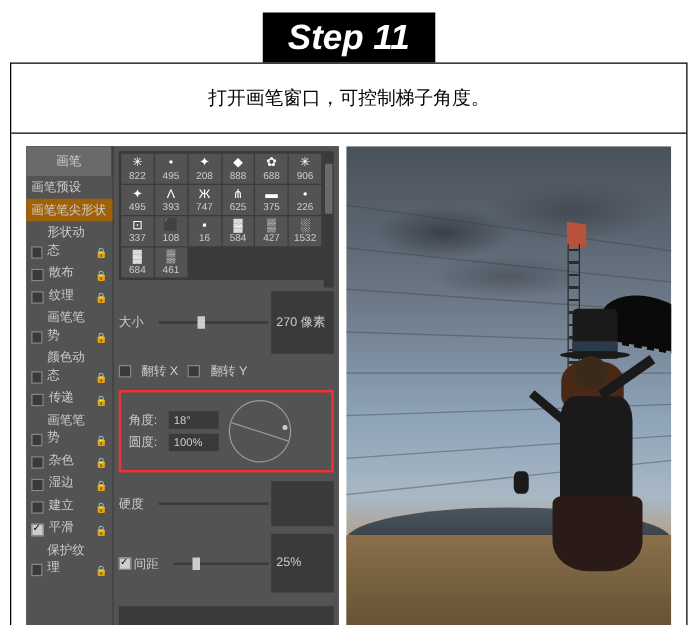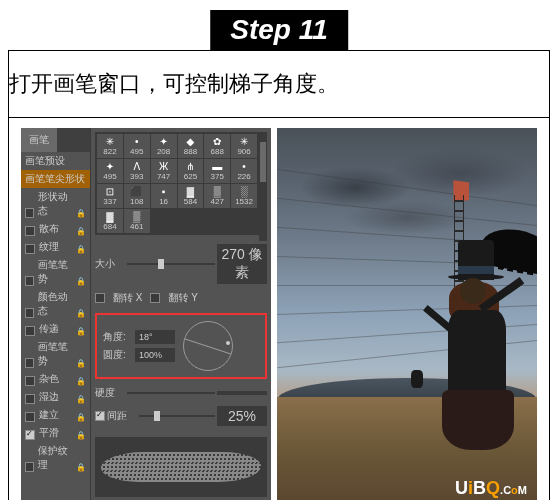--- a/index.html
+++ b/index.html
@@ -1,41 +1,41 @@
 <!DOCTYPE html>
 <html><head>
 <meta charset="utf-8">
 <style>
 *{margin:0;padding:0;box-sizing:border-box;font-family:"Microsoft YaHei",Arial,sans-serif}
 body{background:#fff;width:558px;height:500px;position:relative;overflow:hidden}
 .frame{border:1px solid #000;margin:0 8px}
 .step-badge{background:#000;color:#fff;font-size:28px;font-weight:bold;font-style:italic;padding:4px 20px;display:inline-block;margin:10px auto 0;position:relative;left:50%;transform:translateX(-50%)}
-.caption{text-align:left;font-size:22px;padding:18px 0;border-bottom:1px solid #000;margin-bottom:10px}
+.caption{text-align:center;font-size:15px;padding:18px 0;border-bottom:1px solid #000;margin-bottom:10px}
 .content{display:flex;padding:0 12px 12px;gap:6px}
 .panel{width:250px;background:#535353;display:flex;font-size:10px;color:#ccc}
 .sidebar{width:70px;background:#535353;border-right:1px solid #3a3a3a}
 .tab-row{display:flex;background:#3f3f3f}
-.tab{padding:5px 8px;font-size:10px;color:#ccc;cursor:pointer}
+.tab{padding:5px 24px;font-size:10px;color:#ccc;cursor:pointer}
 .tab.active{background:#6a6a6a}
 .opt-row{display:flex;align-items:flex-end;padding:2px 4px;gap:4px;position:relative}
 .opt-row.hl{background:#a16207}
 .cb{width:10px;height:10px;border:1px solid #888;background:#3a3a3a;display:inline-block}
 .cb.on{background:#ccc;position:relative}
 .cb.on:after{content:"✓";position:absolute;font-size:8px;color:#000;left:0;top:-2px}
 .lock{font-size:8px;color:#888;margin-left:auto}
 .main{flex:1;background:#535353;padding:4px}
 .brushes{display:grid;grid-template-columns:repeat(6,1fr);gap:1px;background:#3a3a3a;padding:2px;margin-bottom:6px}
 .brush{background:#535353;text-align:center;padding:2px 0;font-size:8px}
 .brush .sw{width:14px;height:10px;margin:0 auto 1px;color:#fff;font-size:10px;display:flex;align-items:center;justify-content:center}
 .slider-row{display:flex;align-items:center;gap:2px;padding:3px 0}
 .slider-row .lbl{width:30px;font-size:10px}
 .slider{flex:1;height:10px;position:relative}
 .slider:before{content:"";position:absolute;left:0;right:0;top:4px;height:2px;background:#3a3a3a}
 .slider .thumb{position:absolute;width:6px;height:10px;background:#ccc;top:0}
-.valbox{width:50px;background:#3a3a3a;padding:2px 4px;font-size:14px;text-align:center}
+.valbox{width:50px;background:#3a3a3a;padding:18px 4px;font-size:10px;text-align:left}
 .flip-row{display:flex;align-items:center;gap:8px;padding:4px 0}
 .angle-box{border:2px solid #e33;padding:6px;margin:4px 0;display:flex;align-items:center;gap:8px}
 .angle-inputs{display:flex;flex-direction:column;gap:4px}
 .ai-row{display:flex;align-items:center;gap:4px}
 .ai-row .lbl{width:28px;font-size:10px}
 .ai-row .val{width:40px;background:#3a3a3a;padding:2px 4px;font-size:9px}
 .angle-circle{width:50px;height:50px;border:1px solid #999;border-radius:50%;position:relative}
 .angle-circle:before{content:"";position:absolute;width:100%;height:1px;background:#999;top:50%;left:0;transform:rotate(18deg)}
 .angle-circle:after{content:"";position:absolute;width:4px;height:4px;background:#ccc;border-radius:50%;right:2px;top:40%}
 .preview-box{height:60px;background:#3a3a3a;margin-top:8px;display:flex;align-items:center;justify-content:center}

